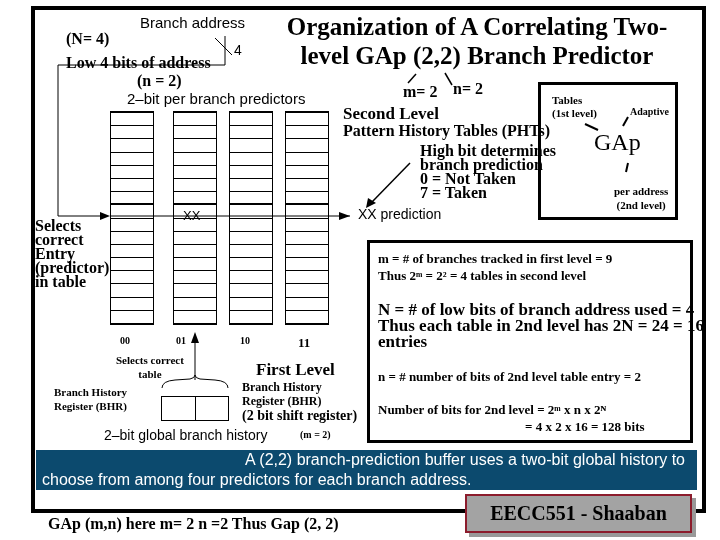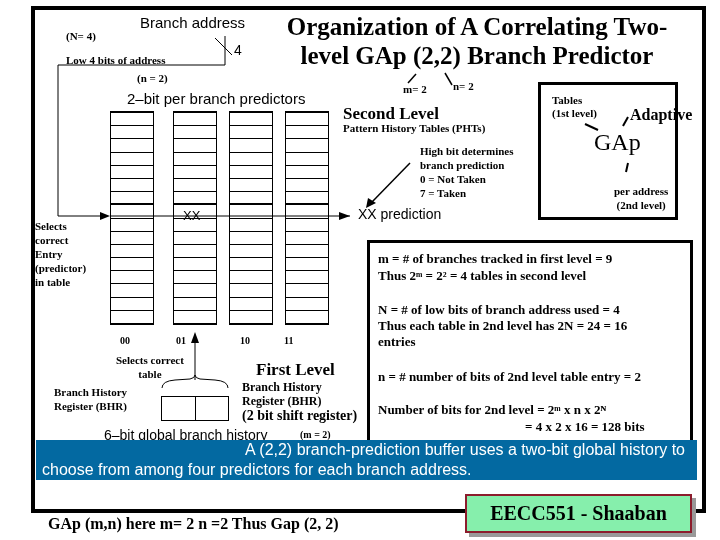--- a/index.html
+++ b/index.html
@@ -2,26 +2,26 @@
 <html><head>
 <meta charset="utf-8">
 <style>
   html, body { margin:0; padding:0; background:#ffffff; }
   body { width:720px; height:540px; position:relative; overflow:hidden; font-family:"Liberation Serif", serif; color:#000; }
   .abs { position:absolute; white-space:nowrap; }
   .frame { position:absolute; left:31px; top:6px; width:667px; height:499px; border:4px solid #000; box-sizing:content-box; }
   .sans { font-family:"Liberation Sans", sans-serif; }
   .serifb { font-family:"Liberation Serif", serif; font-weight:bold; }
   .title { font-family:"Liberation Serif", serif; font-weight:bold; font-size:25px; text-align:center; line-height:29px; }
-  .small { font-size:11px; }
+  .small { font-size:16px; }
   .gap-box { position:absolute; left:538px; top:82px; width:134px; height:132px; border:3px solid #000; }
   .info-box { position:absolute; left:367px; top:240px; width:320px; height:197px; border:3px solid #000; }
-  .caption { position:absolute; left:36px; top:440px; width:661px; height:40px; background:#0369a1; color:#fff;
+  .caption { position:absolute; left:36px; top:450px; width:661px; height:40px; background:#0c4a6e; color:#fff;
              font-family:"Liberation Sans", sans-serif; font-size:16px; line-height:20px; }
-  .badge { position:absolute; left:465px; top:494px; width:223px; height:35px; background:#86efac; border:2px solid #8c1c2c;
+  .badge { position:absolute; left:465px; top:494px; width:223px; height:35px; background:#a3a3a3; border:2px solid #8c1c2c;
            box-shadow:4px 4px 0 #999; font-family:"Liberation Serif", serif; font-weight:bold; font-size:20px;
            text-align:center; line-height:35px; }
 </style>
 </head>
 <body>
 
 <div class="frame"></div>
 
 <div class="abs title" style="left:262px; top:12px; width:430px;">
   <div>Organization of A Correlating Two-</div>
@@ -154,21 +154,21 @@
       <div style="height: 12.2px; border-bottom: 1px solid rgb(0, 0, 0);"></div>
       <div style="height: 12.2px; border-bottom: 1px solid rgb(0, 0, 0);"></div>
       <div style="height: 12.2px; border-bottom: 1px solid rgb(0, 0, 0);"></div>
       <div style="height: 12.2px; border-bottom: 1px solid rgb(0, 0, 0);"></div>
     </div>
   </div>
 
 <div class="abs serifb" style="left:120px; top:335px; font-size:10px;">00</div>
 <div class="abs serifb" style="left:176px; top:335px; font-size:10px;">01</div>
 <div class="abs serifb" style="left:240px; top:335px; font-size:10px;">10</div>
-<div class="abs serifb" style="left:284px; top:335px; font-size:10px;">11</div>
+<div class="abs serifb" style="left:298px; top:335px; font-size:13px;">11</div>
 
 <div class="abs sans" style="left:183px; top:208px; font-size:13px;">XX</div>
 
 <div class="abs serifb" style="left:116px; top:353px; font-size:11px; text-align:center; line-height:14px;">
   <div>Selects correct</div>
   <div>table</div>
 </div>
 
 <div class="abs serifb" style="left:54px; top:385px; font-size:11px; line-height:14px;">
   <div>Branch History</div>
@@ -179,41 +179,41 @@
   <div style="flex:1; border-right:1px solid #000;"></div>
   <div style="flex:1;"></div>
 </div>
 
 <div class="abs serifb" style="left:256px; top:360px; font-size:17px;">First Level</div>
 <div class="abs serifb" style="left:242px; top:380px; font-size:12px; line-height:14px;">
   <div>Branch History</div>
   <div> Register (BHR)</div>
 </div>
 <div class="abs serifb" style="left:242px; top:408px; font-size:14px;">(2 bit shift register)</div>
-<div class="abs sans" style="left:104px; top:427px; font-size:14px;">6–bit global branch history</div>
+<div class="abs sans" style="left:104px; top:427px; font-size:14px;">2–bit global branch history</div>
 <div class="abs serifb" style="left:300px; top:429px; font-size:10px;">(m = 2)</div>
 
 <div class="gap-box"></div>
 <div class="abs serifb" style="left:552px; top:94px; font-size:11px; line-height:13px;">
   <div>Tables</div>
   <div>(1st level)</div>
 </div>
-<div class="abs serifb" style="left:630px; top:106px; font-size:16px;text-align:center;">Adaptive</div>
+<div class="abs serifb" style="left:630px; top:106px; font-size:10px;text-align:center;">Adaptive</div>
 <div class="abs serif" style="left:594px; top:129px; font-size:24px; font-family:'Liberation Serif', serif;">GAp</div>
 <div class="abs serifb" style="left:614px; top:184px; font-size:11px; line-height:14px; text-align:center;">
   <div>per address</div>
   <div>(2nd level)</div>
 </div>
 
 <div class="info-box"></div>
 <div class="abs serifb" style="left:378px; top:250px; font-size:13px; line-height:17px;">
   <div>m =  # of  branches tracked  in first level  = 9</div>
   <div>Thus  2ᵐ  =  2² = 4   tables in second level</div>
 </div>
-<div class="abs serifb" style="left:378px; top:302px; font-size:13px; line-height:16px;">
+<div class="abs serifb" style="left:378px; top:302px; font-size:17px; line-height:16px;">
   <div>N = # of low bits of branch address used  = 4</div>
   <div>Thus each table in 2nd level  has  2N  = 24 = 16</div>
   <div>entries</div>
 </div>
 <div class="abs serifb" style="left:378px; top:369px; font-size:13px;">n =  #  number of bits of 2nd level table entry = 2</div>
 <div class="abs serifb" style="left:378px; top:402px; font-size:13px;">Number of bits for 2nd level = 2ᵐ x  n x 2ᴺ</div>
 <div class="abs serifb" style="left:525px; top:419px; font-size:13px;">=  4  x  2 x  16 = 128 bits</div>
 
 <div class="caption">
   <div style="text-align:right; padding-right:12px;">A  (2,2)  branch-prediction  buffer  uses  a  two-bit  global  history  to</div>

